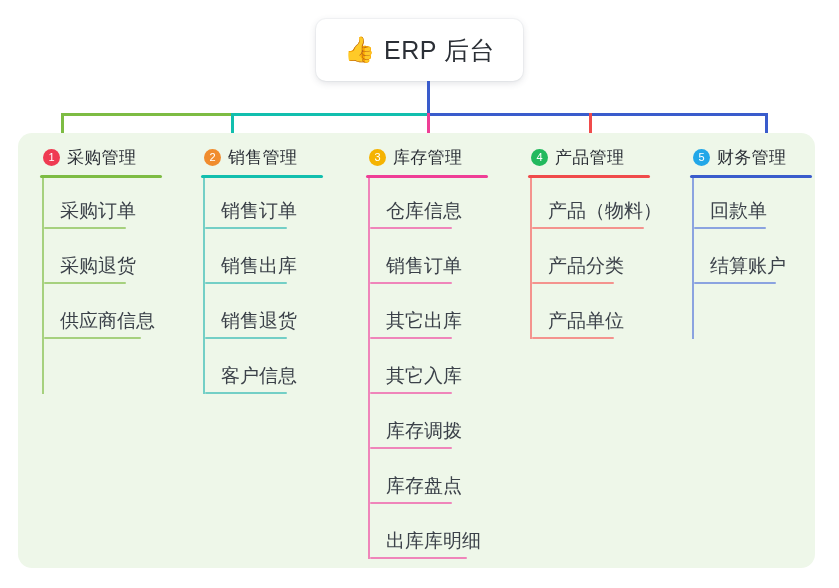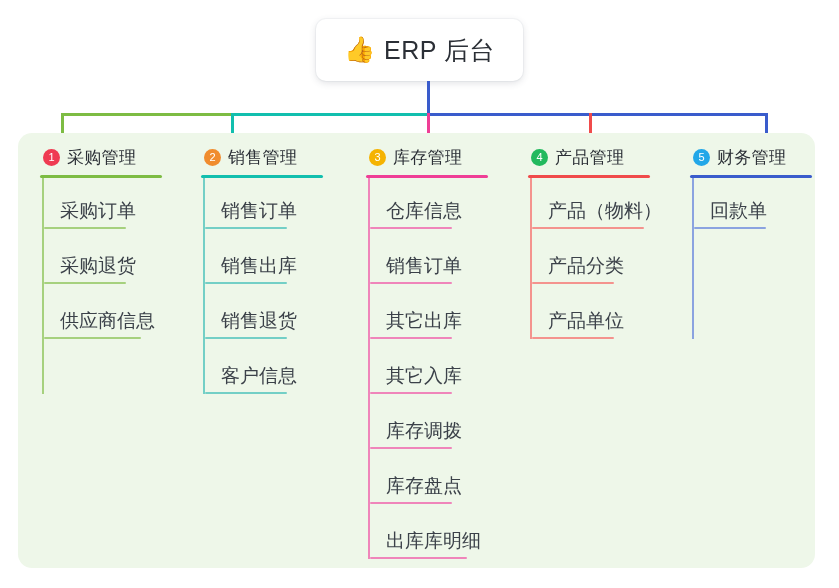--- a/index.html
+++ b/index.html
@@ -236,18 +236,22 @@
             <span class="badge" style="background: rgb(34, 167, 232);">5</span>
             <span class="col-title">财务管理</span>
           </div>
           <div class="col-rule" style="width: 122px; background: rgb(58, 92, 204);"></div>
           <div class="items" style="height: 165px;">
             <div class="spine" style="top: 0px; height: 161px; background: rgb(139, 163, 224);"></div>
             <div class="item">
               <span class="item-label">回款单</span>
               <div class="item-rule" style="width: 72px; background: rgb(139, 163, 224);"></div>
             </div>
+            <div class="item">
+              <span class="item-label">结算账户</span>
+              <div class="item-rule" style="width: 82px; background: rgb(139, 163, 224);"></div>
+            </div>
           </div>
         </div>
       </div>
   </div>
 
 </div>
 
 </body></html>

